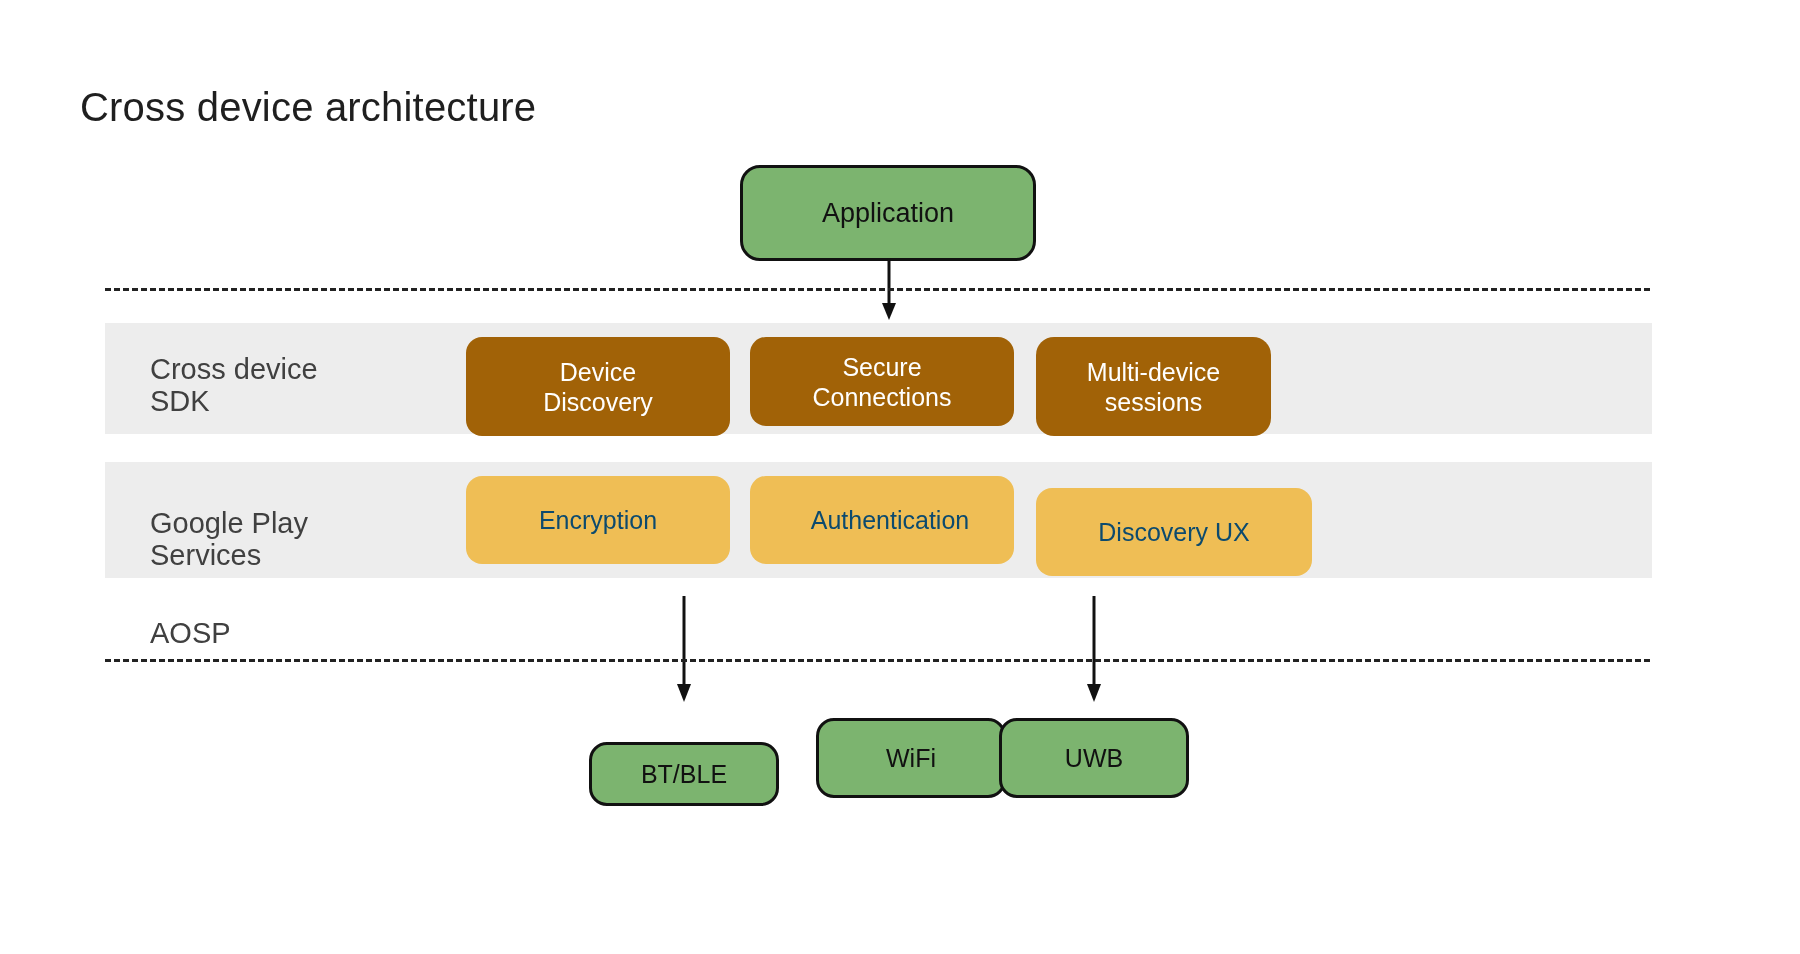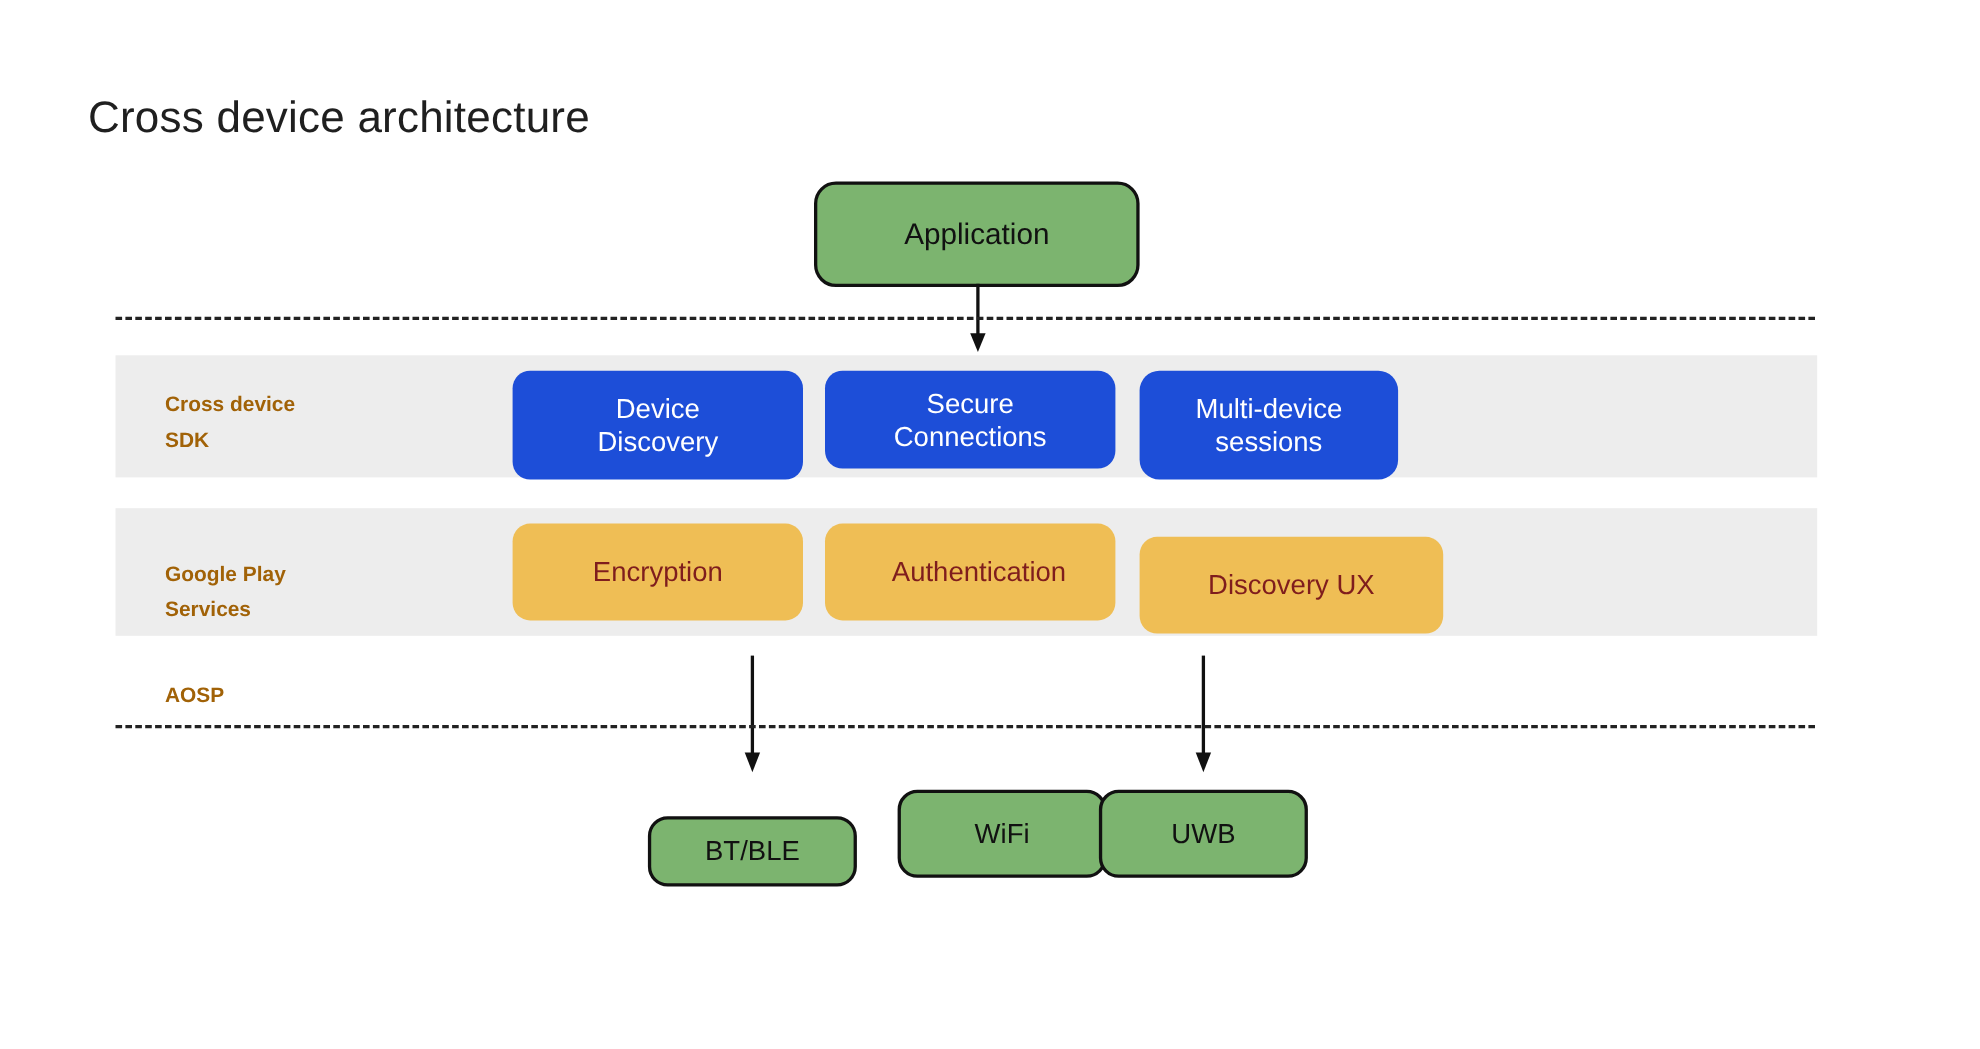--- a/index.html
+++ b/index.html
@@ -49,24 +49,24 @@
     left: 105px;
     width: 1547px;
     background: #ededed;
   }
   .layer-band.sdk     { top: 323px; height: 111px; }
   .layer-band.gps     { top: 462px; height: 116px; }
 
   .layer-label {
     position: absolute;
     left: 150px;
-    font-size: 19px;
+    font-size: 29px;
     line-height: 32px;
-    color: #a16207;
-    font-weight: 700;
+    color: #404040;
+    font-weight: 400;
     white-space: pre-line;
   }
   .layer-label.sdk   { top: 353px; }
   .layer-label.gps   { top: 507px; }
   .layer-label.aosp  { top: 617px; left: 150px; }
 
   
   .node {
     position: absolute;
     display: flex;
@@ -74,26 +74,26 @@
     justify-content: center;
     text-align: center;
     border-radius: 16px;
     font-size: 25px;
     line-height: 30px;
     font-weight: 400;
     white-space: pre-line;
   }
 
   .node.dark {
-    background: #1d4ed8;
+    background: #a16207;
     color: #ffffff;
   }
   .node.orange {
     background: #efbe55;
-    color: #7f1d1d;
+    color: #0c4a6e;
   }
   .node.green {
     background: #7cb46f;
     color: #111111;
     border: 3px solid #111111;
     border-radius: 18px;
   }
 
   
   .node.sdk-1 { left: 466px;  top: 337px; width: 264px; height: 99px; }

